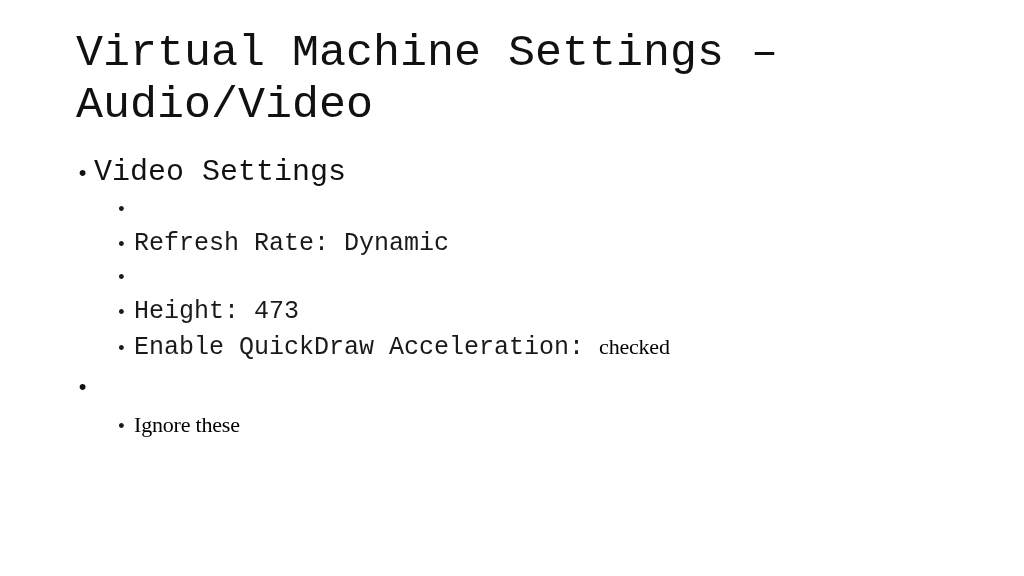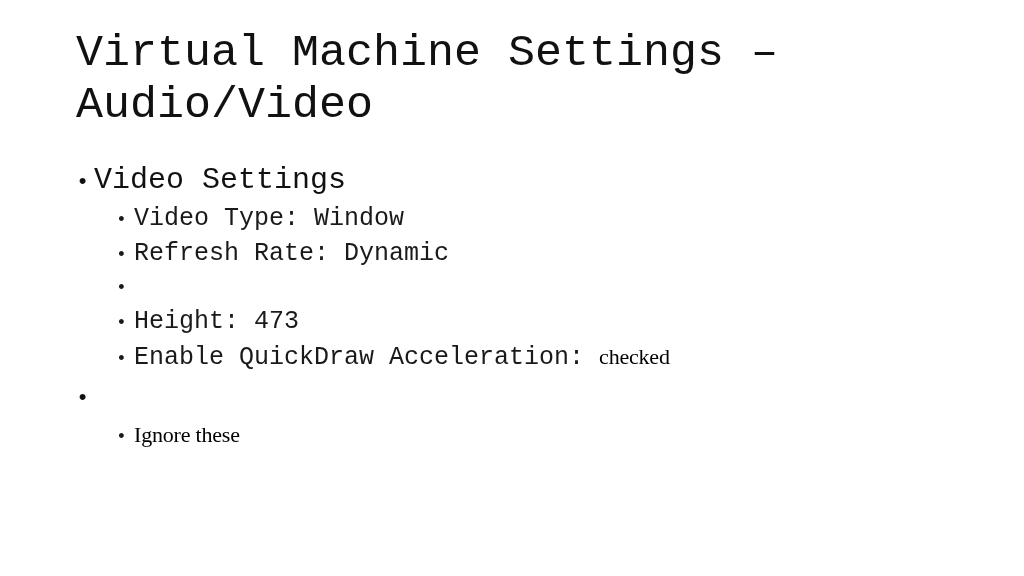--- a/index.html
+++ b/index.html
@@ -65,21 +65,20 @@
   .level-1 .bullet-glyph {
     display: inline-block;
     width: 18px;
     font-size: 22px;
     line-height: 38px;
     color: #111111;
     flex: 0 0 auto;
   }
   .level-1 .bullet-text {
     display: inline-block;
-    margin-top: 8px;
   }
 
   
   .level-2 {
     font-family: "Liberation Mono", "DejaVu Sans Mono", monospace;
     font-size: 25px;
     line-height: 33px;
     color: #1a1a1a;
     margin-left: 40px;
   }
@@ -121,21 +120,20 @@
 
   <div class="body-list">
 
     <div class="bullet-line level-1">
       <span class="bullet-glyph">•</span>
       <span class="bullet-text">Video Settings</span>
     </div>
 
     <div class="bullet-line level-2">
       <span class="bullet-glyph">•</span>
-      <span class="bullet-text">Video Type: Window</span>
     </div>
 
     <div class="bullet-line level-2">
       <span class="bullet-glyph">•</span>
       <span class="bullet-text">Refresh Rate: Dynamic</span>
     </div>
 
     <div class="bullet-line level-2">
       <span class="bullet-glyph">•</span>
     </div>

